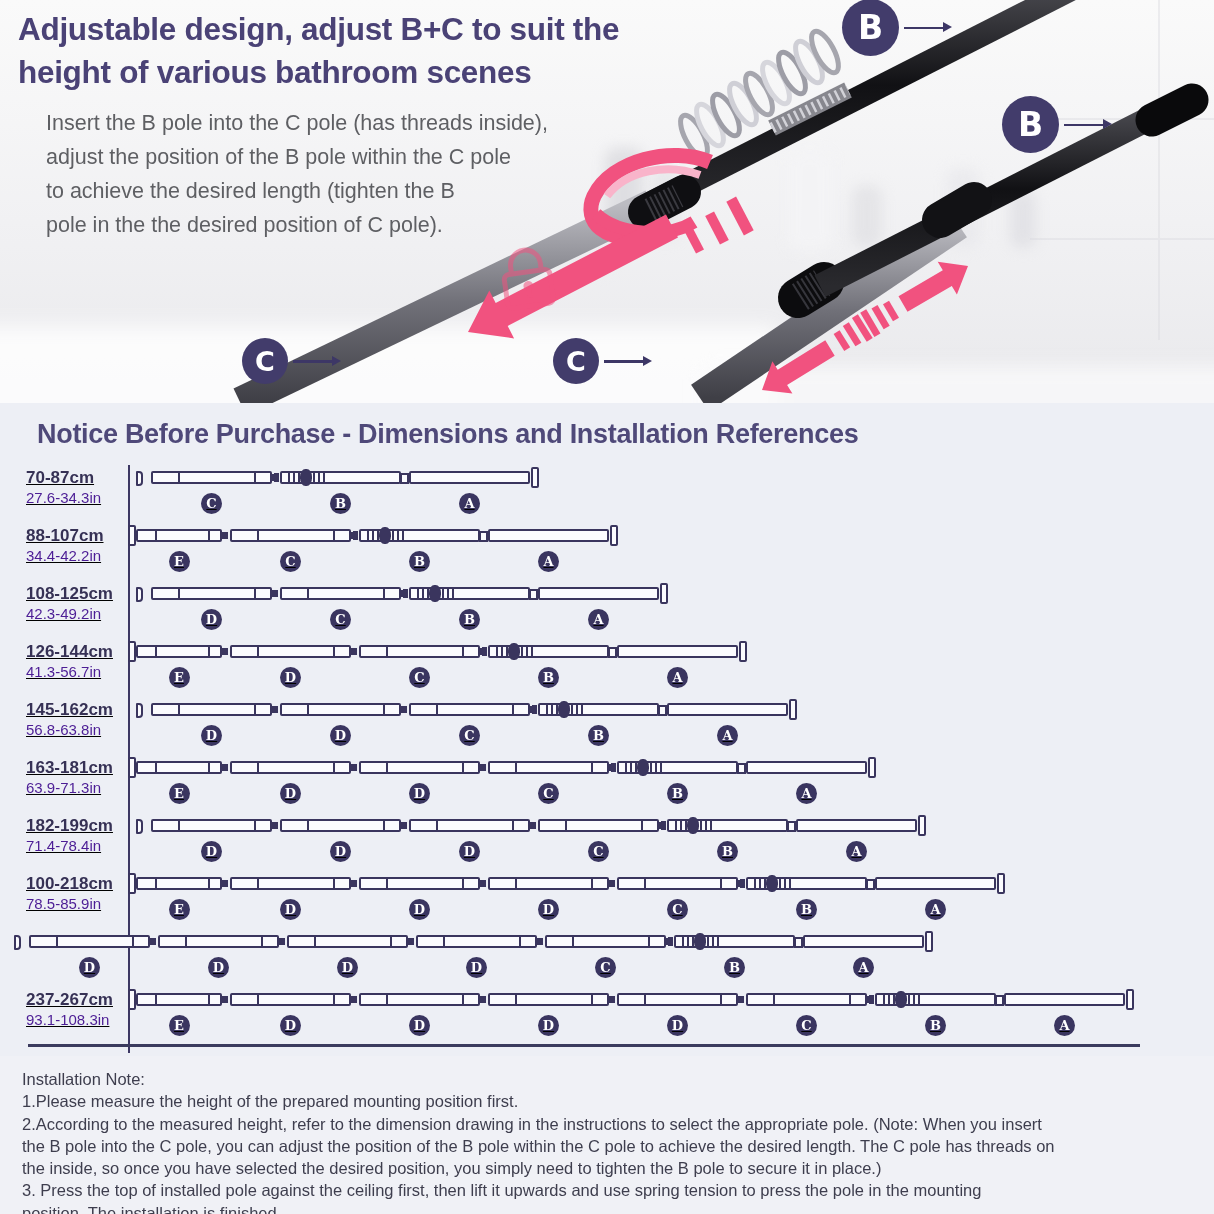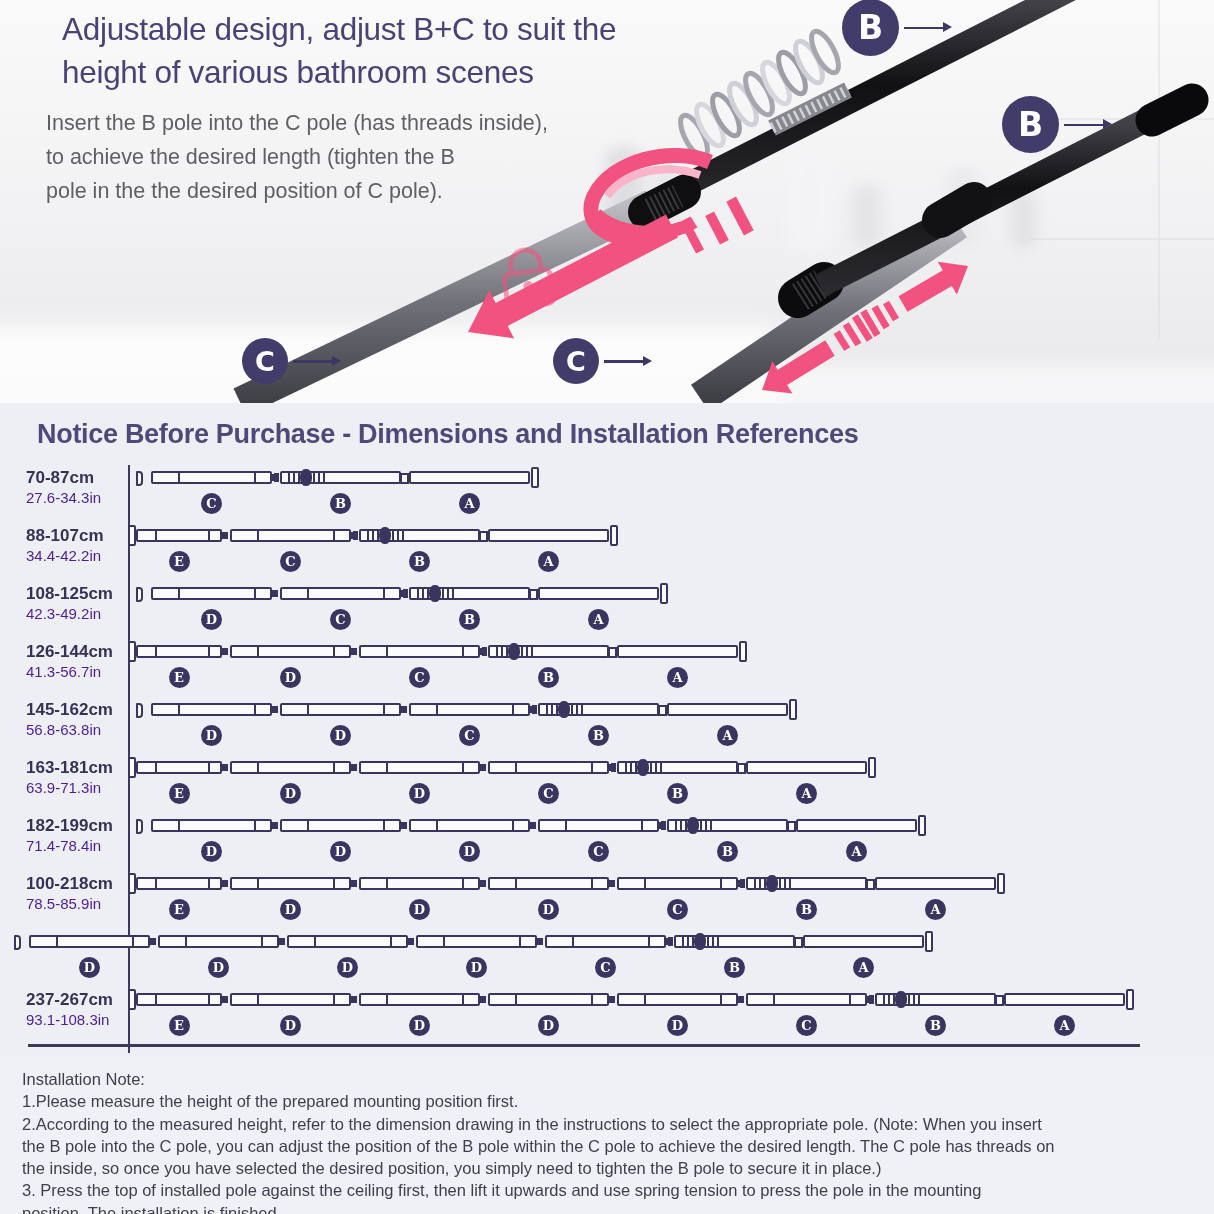--- a/index.html
+++ b/index.html
@@ -7,39 +7,39 @@
         background:#eef0f5;font-family:"Liberation Sans",sans-serif;}
 
   
   .hero{position:absolute;left:0;top:0;width:1214px;height:403px;
         background:linear-gradient(180deg,#fafafa 0%,#f1f1f3 55%,#e9e9ec 100%);overflow:hidden;}
   .tiles{position:absolute;left:1030px;top:0;width:184px;height:340px;opacity:.45;
          background:repeating-linear-gradient(#0000 0 118px,#dcdce1 118px 120px),
                     repeating-linear-gradient(90deg,#0000 0 128px,#dcdce1 128px 130px);}
   .blob{position:absolute;border-radius:10px;filter:blur(7px);}
   .hero-art{position:absolute;left:0;top:0;}
-  .hero-title{position:absolute;left:18px;top:8px;font-size:31.5px;font-weight:normal;
-              color:#4a4276;line-height:43px;letter-spacing:-0.3px;margin-left:44px;}
+  .hero-title{position:absolute;left:18px;top:8px;font-size:31.5px;font-weight:bold;
+              color:#4a4276;line-height:43px;letter-spacing:-0.3px;}
   .hero-body{position:absolute;left:18px;top:106px;font-size:21.5px;color:#5e5f63;line-height:34px;margin-left:28px;}
   .badge{position:absolute;border-radius:50%;background:#423c6b;color:#fff;
          display:flex;align-items:center;justify-content:center;
          font-weight:bold;font-family:"DejaVu Sans",sans-serif;}
   .badge.b{width:57px;height:57px;font-size:33px;}
   .badge.c{width:46px;height:46px;font-size:27px;}
   .badge-arrow{position:absolute;left:calc(100% + 5px);top:50%;height:2.5px;width:40px;
                background:#3d3766;margin-top:-1px;}
   .badge-arrow::after{content:"";position:absolute;right:-8px;top:-4.5px;border-left:9px solid #3d3766;
                border-top:5.5px solid transparent;border-bottom:5.5px solid transparent;}
 
   
   .chart-section{position:absolute;left:0;top:403px;width:1214px;height:655px;
                  background:#edeff5;padding-left:15px;}
   .section-heading{margin:16px 0 0 22px;font-size:27px;font-weight:bold;color:#4f4979;
                    letter-spacing:-0.3px;}
-  .rows{position:absolute;left:0;top:62px;width:1010px;}
+  .rows{position:absolute;left:0;top:62px;width:1010px;text-decoration:underline;}
   .vline{position:absolute;left:128px;top:62px;width:2px;height:588px;background:#3c3763;}
   .hline{position:absolute;left:28px;top:641px;width:1112px;height:2.5px;background:#3b3b5e;}
   .row{display:flex;height:58px;}
   .row-label{width:122px;flex:none;box-sizing:border-box;padding:3px 0 0 26px;}
   .row-label .cm{font-size:17px;font-weight:bold;color:#363155;line-height:20px;}
   .row-label .inch{font-size:15px;color:#4c1d95;line-height:19px;}
   .row-pole{display:flex;margin-left:14px;gap:8px;align-items:flex-start;}
   .cap{flex:none;width:7px;height:15px;margin-top:6px;border:2px solid #3a355e;
        background:#fbfbfe;border-radius:1px 4px 4px 1px;box-sizing:border-box;}
   .segwrap{display:flex;flex-direction:column;align-items:center;width:121px;flex:none;padding-top:6px;}
@@ -166,20 +166,21 @@
       </g>
     </svg>
 
     <div class="hero-title">
       <div>Adjustable design, adjust B+C to suit the</div>
       <div>height of various bathroom scenes</div>
     </div>
     <div class="hero-body">
 
     <div>Insert the B pole into the C pole (has threads inside),</div>
+        <div>adjust the position of the B pole within the C pole</div>
         <div>to achieve the desired length (tighten the B</div>
         <div>pole in the the desired position of C pole).</div>
       </div>
 
     <div class="badge b" style="left:842px;top:-1px;">
       <span>B</span>
       <span class="badge-arrow"></span>
     </div>
     <div class="badge b" style="left:1002px;top:96px;">
       <span>B</span>

